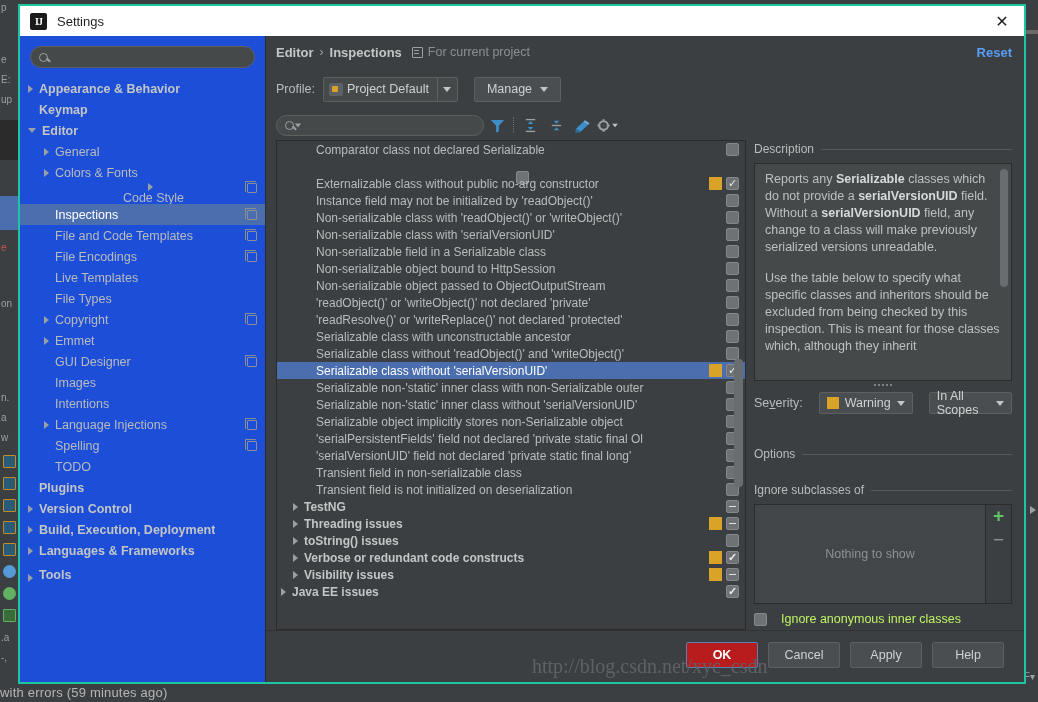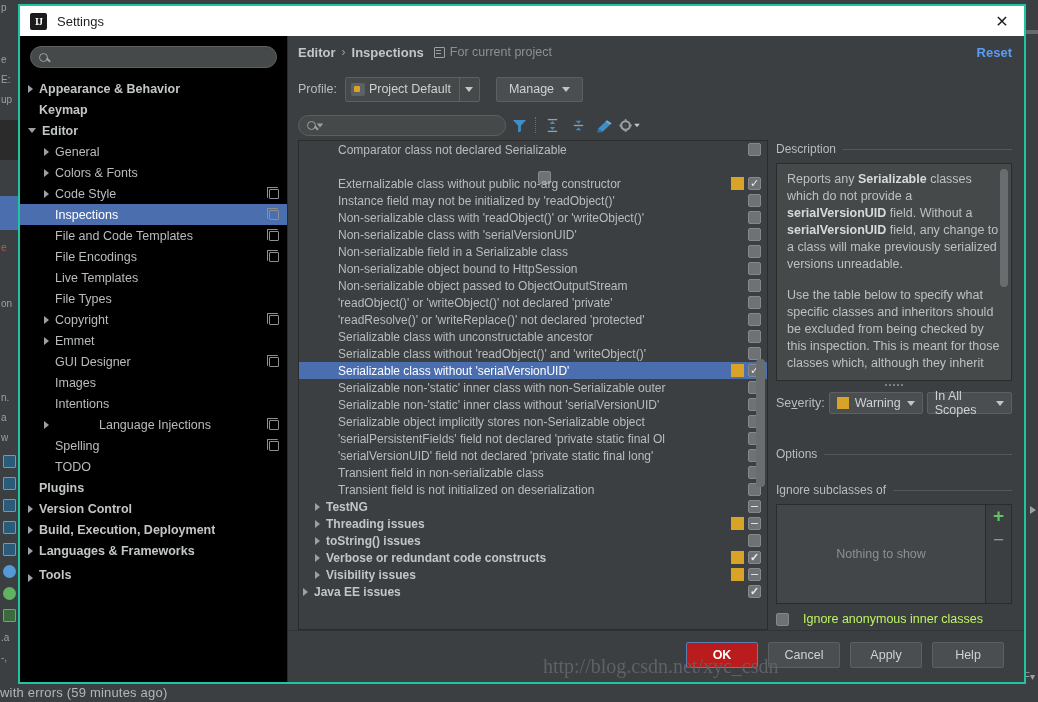--- a/index.html
+++ b/index.html
@@ -66,21 +66,21 @@
   #title-spacer { flex: 1; }
   #close-button {
     width: 44px; height: 30px; display: flex; align-items: center; justify-content: center;
     color: #1f1f1f; font-size: 16px; cursor: pointer;
   }
 
   #dialog-body { flex: 1; display: flex; min-height: 0; }
 
   
   #sidebar {
-    width: 268px; background: #000000; border-right: 1px solid #2b2b2b;
+    width: 246px; background: #1d4ed8; border-right: 1px solid #2b2b2b;
     display: flex; flex-direction: column; flex: none;
   }
   #search-wrap { padding: 10px 10px 8px 10px; }
   #sidebar-search {
     width: 100%; height: 22px; background: #45494a; border: 1px solid #5e6060;
     border-radius: 11px; display: flex; align-items: center; padding: 0 8px;
   }
   #sidebar-search input {
     background: transparent; border: none; outline: none; color: #bbbbbb;
     font-size: 12px; flex: 1; margin-left: 6px; font-family: "Liberation Sans", sans-serif;
@@ -227,21 +227,21 @@
   #desc-scrollbar {
     position: absolute; right: 3px; top: 5px; width: 8px; height: 118px;
     background: #6a6d6f; border-radius: 4px;
   }
   #desc-grip {
     height: 7px; display: flex; align-items: center; justify-content: center;
     gap: 2px; flex: none;
   }
   .grip-dot { width: 2px; height: 2px; background: #7c8082; }
 
-  #severity-row { display: flex; align-items: center; gap: 4px; height: 24px; margin-top: 3px; flex: none; }
+  #severity-row { display: flex; align-items: center; gap: 16px; height: 24px; margin-top: 3px; flex: none; }
   #severity-label { font-size: 12.5px; color: #b9bcbd; }
   #severity-label u { text-decoration: underline; }
   .combo {
     height: 22px; background: #4a4e50; border: 1px solid #5e6060; border-radius: 2px;
     display: flex; align-items: center; gap: 6px; padding: 0 7px;
     font-size: 12.5px; color: #cfd2d3; cursor: pointer;
   }
   .combo .sw { width: 12px; height: 12px; background: #d9a328; }
 
   #options-head { margin-top: 30px; }
@@ -349,21 +349,21 @@
             <span class="tree-label">Editor</span>
           </div>
           <div class="tree-row" style="padding-left: 24px;">
             <span class="tw"></span>
             <span class="tree-label">General</span>
           </div>
           <div class="tree-row" style="padding-left: 24px;">
             <span class="tw"></span>
             <span class="tree-label">Colors &amp; Fonts</span>
           </div>
-          <div class="tree-row" style="padding-left: 24px;">
+          <div class="tree-row" style="padding-left: 24px; flex-direction: column;">
             <span class="tw"></span>
             <span class="tree-label">Code Style</span>
             <span class="copy-icon"></span>
           </div>
           <div class="tree-row selected" style="padding-left: 24px;">
             <span class="tw none" style="width: 5px; height: 8px;"></span>
             <span class="tree-label">Inspections</span>
             <span class="copy-icon"></span>
           </div>
           <div class="tree-row" style="padding-left: 24px;">
@@ -399,21 +399,21 @@
             <span class="copy-icon"></span>
           </div>
           <div class="tree-row" style="padding-left: 24px;">
             <span class="tw none" style="width: 5px; height: 8px;"></span>
             <span class="tree-label">Images</span>
           </div>
           <div class="tree-row" style="padding-left: 24px;">
             <span class="tw none" style="width: 5px; height: 8px;"></span>
             <span class="tree-label">Intentions</span>
           </div>
-          <div class="tree-row" style="padding-left: 24px; gap: 44px;">
+          <div class="tree-row" style="padding-left: 24px;">
             <span class="tw"></span>
             <span class="tree-label">Language Injections</span>
             <span class="copy-icon"></span>
           </div>
           <div class="tree-row" style="padding-left: 24px;">
             <span class="tw none" style="width: 5px; height: 8px;"></span>
             <span class="tree-label">Spelling</span>
             <span class="copy-icon"></span>
           </div>
           <div class="tree-row" style="padding-left: 24px;">

